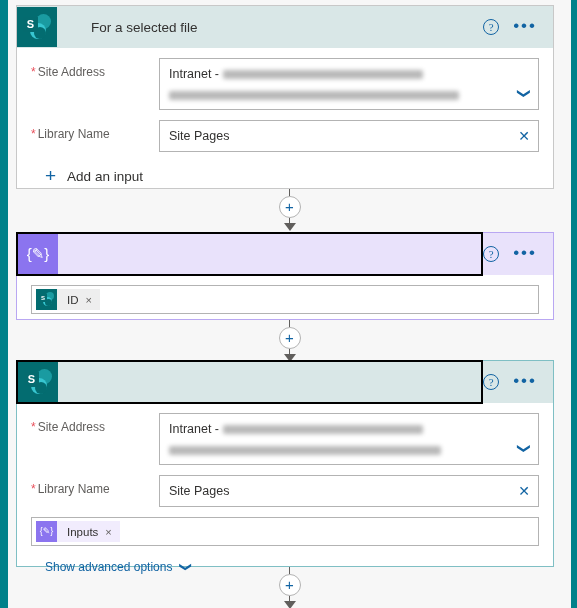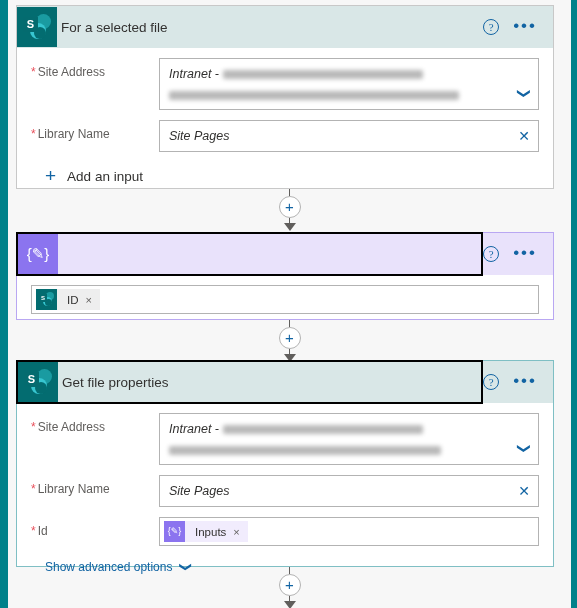--- a/index.html
+++ b/index.html
@@ -99,21 +99,21 @@
   .cmp-glyph {
     position: absolute; inset: 0;
     color: #ffffff;
     font-size: 15px;
     line-height: 40px;
     text-align: center;
     font-family: "Liberation Sans", sans-serif;
   }
 
   .card-title {
-    padding-left: 4px;
+    padding-left: 34px;
     font-size: 13.5px;
     color: #323130;
     white-space: nowrap;
   }
 
   .head-actions {
     display: flex;
     align-items: center;
     gap: 14px;
     padding-right: 16px;
@@ -166,21 +166,20 @@
     position: relative;
   }
   .input-box.tall { min-height: 52px; align-items: stretch; }
 
   .input-text {
     padding: 6px 32px 6px 9px;
     font-size: 12.5px;
     color: #323130;
     line-height: 18px;
     flex: 1 1 auto;
-    font-style: italic;
   }
 
   
   .blur {
     display: inline-block;
     vertical-align: middle;
     background: #b9b9b9;
     border-radius: 2px;
     filter: blur(2.2px);
     height: 9px;
@@ -424,21 +423,20 @@
     <div class="card-head teal">
       <div class="head-main selected">
         <div class="icon-sq sp">
           <div class="sp-glyph">
             <div class="sp-circle-a"></div>
             <div class="sp-circle-b"></div>
             <div class="sp-circle-c"></div>
             <div class="sp-tile">S</div>
           </div>
         </div>
-        <div class="card-title">Get file properties</div>
       </div>
       <div class="head-actions">
         <div class="q-icon">?</div>
         <div class="dots">•••</div>
       </div>
     </div>
 
     <div class="card-body">
 
       <div class="field-row">
@@ -463,23 +461,20 @@
         </div>
         <div class="field-ctrl">
           <div class="input-box">
             <div class="input-text">Site Pages</div>
             <span class="ctrl-affix clear-x">✕</span>
           </div>
         </div>
       </div>
 
       <div class="field-row">
-        <div class="field-label">
-          <span class="req">*</span><span>Id</span>
-        </div>
         <div class="field-ctrl">
           <div class="input-box">
             <div class="chip-holder">
               <span class="chip cmp-chip">
                 <span class="chip-ico cmp">
                   <span class="mini-glyph">{✎}</span>
                 </span>
                 <span class="chip-label">Inputs</span>
                 <span class="chip-x">×</span>
               </span>

